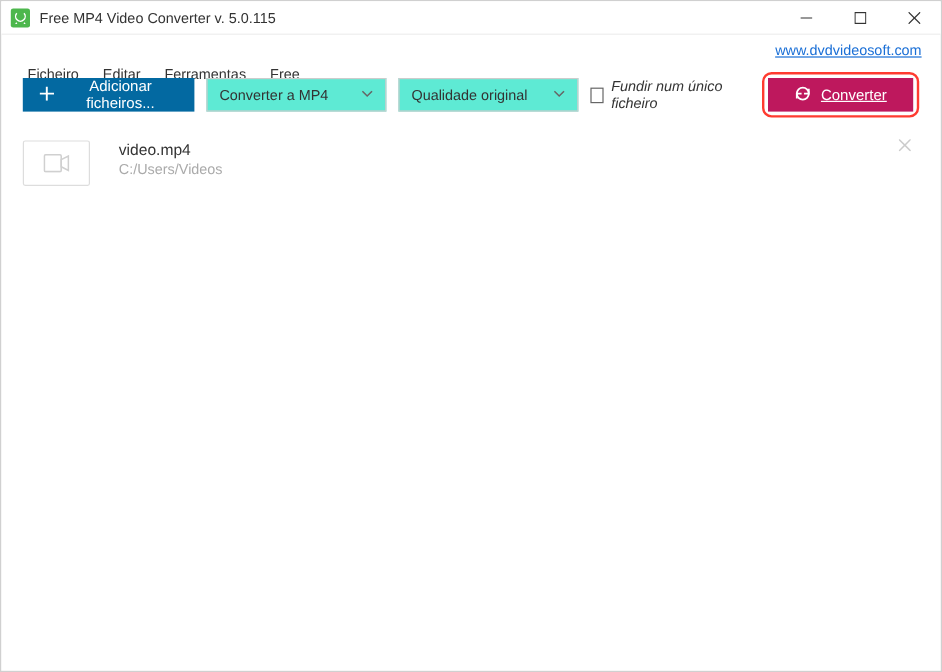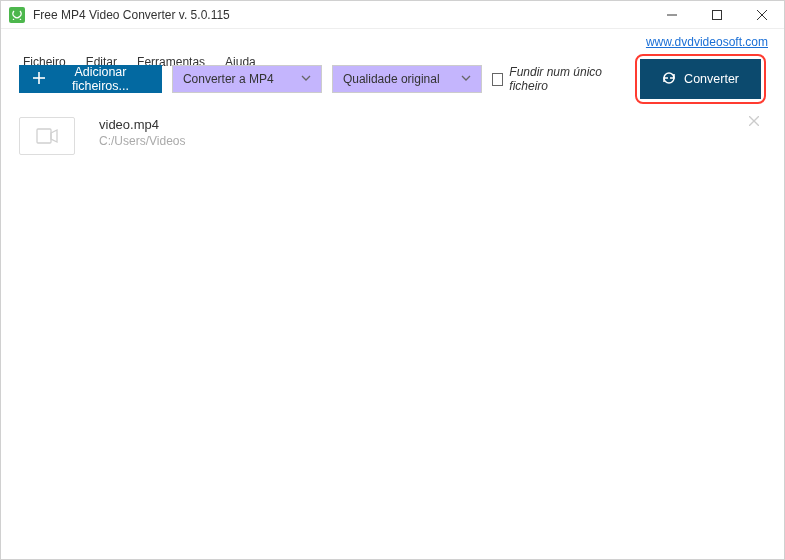--- a/index.html
+++ b/index.html
@@ -17,29 +17,29 @@
   .menubar .menu-item { padding: 4px 10px; cursor: pointer; margin-top: 40px; }
   .menubar .menu-item:first-child { text-decoration: underline; text-decoration-color: #333; text-underline-offset: 2px; }
   .menubar .spacer { flex: 1; }
   .menubar .link { color: #1a6fd6; text-decoration: underline; font-size: 12px; padding-right: 4px; cursor: pointer; }
 
   .toolbar { height: 48px; display: flex; align-items: center; gap: 10px; padding: 0 18px; }
 
   .btn-add { height: 28px; background: #0369a1; color: #fff; border: none; display: flex; align-items: center; gap: 8px; padding: 0 14px; font-size: 12.5px; cursor: pointer; }
   .btn-add .plus-icon svg { width: 12px; height: 12px; stroke: #fff; stroke-width: 1.6; }
 
-  .dropdown { height: 28px; border: 1px solid #ccc; background: #c4b5fd; display: flex; align-items: center; padding: 0 10px; font-size: 12px; color: #333; cursor: pointer; min-width: 150px; position: relative; }
+  .dropdown { height: 28px; border: 1px solid #ccc; background: #5eead4; display: flex; align-items: center; padding: 0 10px; font-size: 12px; color: #333; cursor: pointer; min-width: 150px; position: relative; }
   .dropdown .dd-label { flex: 1; }
   .dropdown .chevron svg { width: 10px; height: 10px; stroke: #666; stroke-width: 1.3; fill: none; }
 
   .merge-check { display: flex; align-items: center; gap: 6px; font-size: 12px; color: #333; font-style: italic; }
   .merge-check .checkbox { width: 13px; height: 13px; border: 1px solid #666; background: #fff; cursor: pointer; }
 
   .convert-wrap { border: 2px solid #ff3b30; border-radius: 8px; padding: 3px; margin-left: auto; }
-  .btn-convert { height: 40px; background: #0c4a6e; color: #fff; border: none; display: flex; align-items: center; gap: 8px; padding: 0 22px; font-size: 12.5px; cursor: pointer; }
+  .btn-convert { height: 28px; background: #be185d; color: #fff; border: none; display: flex; align-items: center; gap: 8px; padding: 0 22px; font-size: 12.5px; cursor: pointer; text-decoration: underline; }
   .btn-convert .refresh-icon svg { width: 14px; height: 14px; stroke: #fff; stroke-width: 1.5; fill: none; }
 
   .file-list { padding: 6px 18px; }
   .file-row { display: flex; align-items: flex-start; gap: 24px; padding: 8px 0; position: relative; }
   .thumb { width: 56px; height: 38px; border: 1px solid #ddd; border-radius: 2px; display: flex; align-items: center; justify-content: center; background: #fff; }
   .thumb svg { width: 22px; height: 16px; stroke: #d0d0d0; fill: none; stroke-width: 1.3; }
   .file-info { display: flex; flex-direction: column; gap: 2px; }
   .file-name { font-size: 13px; color: #333; }
   .file-path { font-size: 12px; color: #aaa; }
   .row-close { position: absolute; right: 4px; top: 4px; width: 16px; height: 16px; display: flex; align-items: center; justify-content: center; cursor: pointer; }
@@ -73,21 +73,21 @@
           <line x1="10" y1="0" x2="0" y2="10"></line>
         </svg>
       </div>
   </div>
 </div>
 
 <div class="menubar">
   <div class="menu-item">Ficheiro</div>
   <div class="menu-item">Editar</div>
   <div class="menu-item">Ferramentas</div>
-  <div class="menu-item">Ajuda</div>
+  <div class="menu-item">Free</div>
   <div class="spacer"></div>
   <a class="link">www.dvdvideosoft.com</a>
 </div>
 
 <div class="toolbar">
   <button class="btn-add">
     <span class="plus-icon"><svg viewBox="0 0 12 12">
           <line x1="6" y1="0" x2="6" y2="12"></line>
           <line x1="0" y1="6" x2="12" y2="6"></line>
         </svg></span>

